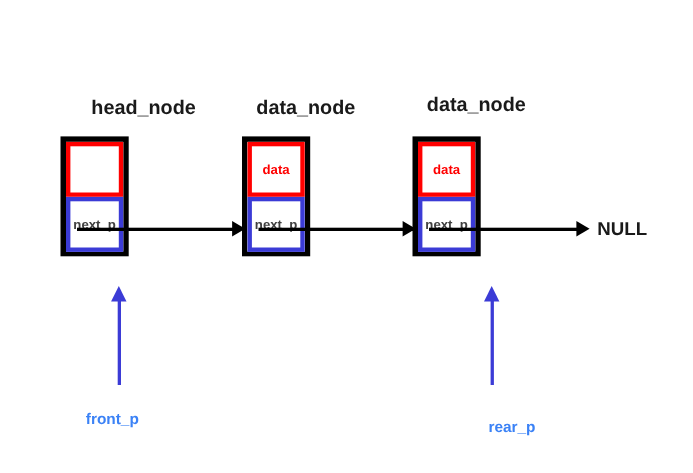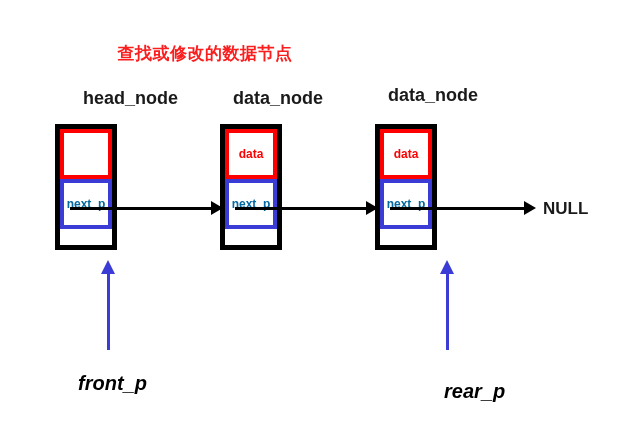--- a/index.html
+++ b/index.html
@@ -43,21 +43,21 @@
     margin-left: 28px;
   }
 
   
   .node {
     position: absolute;
     box-sizing: border-box;
     border: 5px solid #000000;
     background: #ffffff;
     width: 62px;
-    height: 126px;
+    height: 109px;
     text-align: right;
   }
   .cell {
     position: absolute;
     left: 0;
     width: 52px;
     height: 50px;
     box-sizing: border-box;
     background: #ffffff;
     display: flex;
@@ -67,21 +67,21 @@
     font-weight: bold;
   }
   .cell-data {
     top: 0;
     border: 4px solid #ff0000;
     color: #ff0000;
   }
   .cell-next {
     top: 50px;
     border: 4px solid #3b3bd6;
-    color: #0369a1;
+    color: #404040;
   }
 
   
   .link {
     position: absolute;
     height: 3px;
     background: #000000;
   }
   .arrowhead {
     position: absolute;
@@ -110,44 +110,42 @@
   .ptr-head {
     position: absolute;
     width: 0;
     height: 0;
     border-left: 7px solid transparent;
     border-right: 7px solid transparent;
     border-bottom: 14px solid #3b3bd6;
   }
   .ptr-label {
     position: absolute;
-    font-size: 20px;
+    font-size: 14px;
     font-weight: bold;
-    color: #000000;
+    color: #3b82f6;
     white-space: nowrap;
-    font-style: italic;
   }
 
   
   .watermark {
     position: absolute;
     right: 8px;
     bottom: 6px;
     font-size: 11px;
     color: #d2d2d2;
     white-space: nowrap;
     letter-spacing: 0.5px;
   }
 </style>
 </head>
 <body>
 
 <div id="canvas">
 
-  <div class="title">查找或修改的数据节点</div>
 
   <div class="node-caption" style="left:55px; top:88px;">head_node</div>
   <div class="node" style="left:55px; top:124px;">
     <div class="cell cell-data"></div>
     <div class="cell cell-next">next_p</div>
   </div>
 
   <div class="node-caption" style="left:205px; top:88px;">data_node</div>
   <div class="node" style="left:220px; top:124px;">
     <div class="cell cell-data">data</div>

